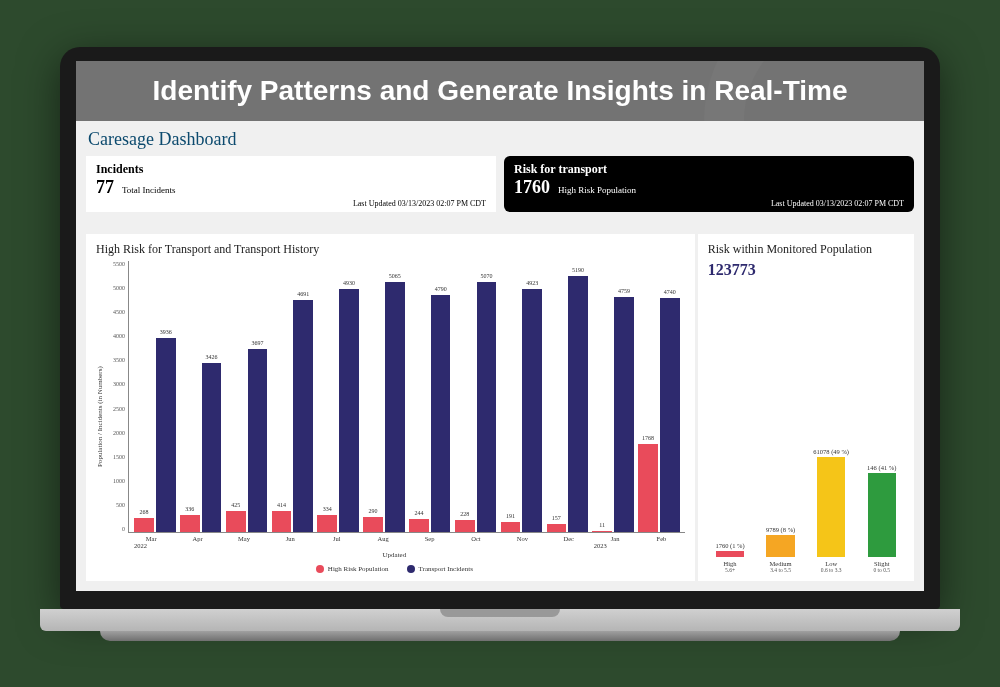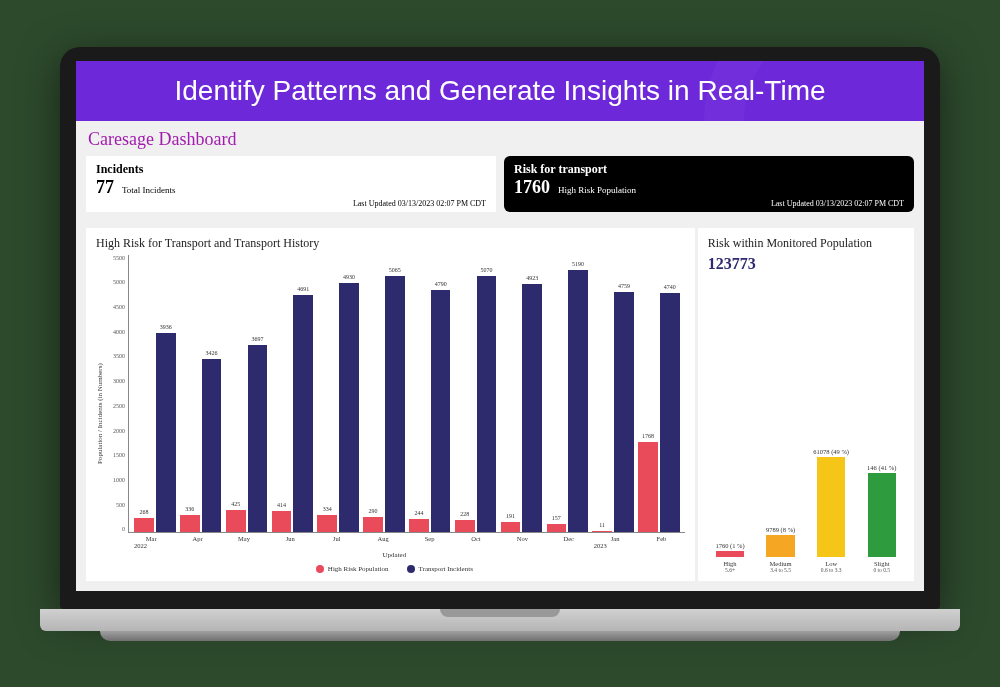--- a/index.html
+++ b/index.html
@@ -46,24 +46,24 @@
     border-radius: 0 0 8px 8px;
   }
   .laptop-foot {
     height: 10px;
     background: linear-gradient(#a0a0a0, #707070);
     margin: 0 40px;
     border-radius: 0 0 40px 40px;
   }
 
   .banner {
-    background: #6d28d9;
+    background: #737373;
     color: #fff;
     font-size: 28px;
-    font-weight: 400;
+    font-weight: 700;
     padding: 14px 0;
     text-align: center;
     position: relative;
     overflow: hidden;
   }
   .banner::after {
     content: "";
     position: absolute;
     right: -60px; top: -80px;
     width: 200px; height: 200px;
@@ -75,28 +75,28 @@
     background: #f0f0f0;
     height: calc(100% - 60px);
     padding: 6px 10px 10px 10px;
     box-sizing: border-box;
     display: flex;
     flex-direction: column;
   }
   .dash-title {
     font-family: Georgia, serif;
     font-size: 18px;
-    color: #a21caf;
+    color: #0c4a6e;
     margin: 2px 0 6px 2px;
   }
 
   .cards {
     display: flex;
     gap: 8px;
-    margin-bottom: 16px;
+    margin-bottom: 22px;
   }
   .card {
     background: #fff;
     flex: 1;
     padding: 6px 10px 4px 10px;
     box-sizing: border-box;
     position: relative;
     min-height: 56px;
     font-family: Georgia, serif;
   }

